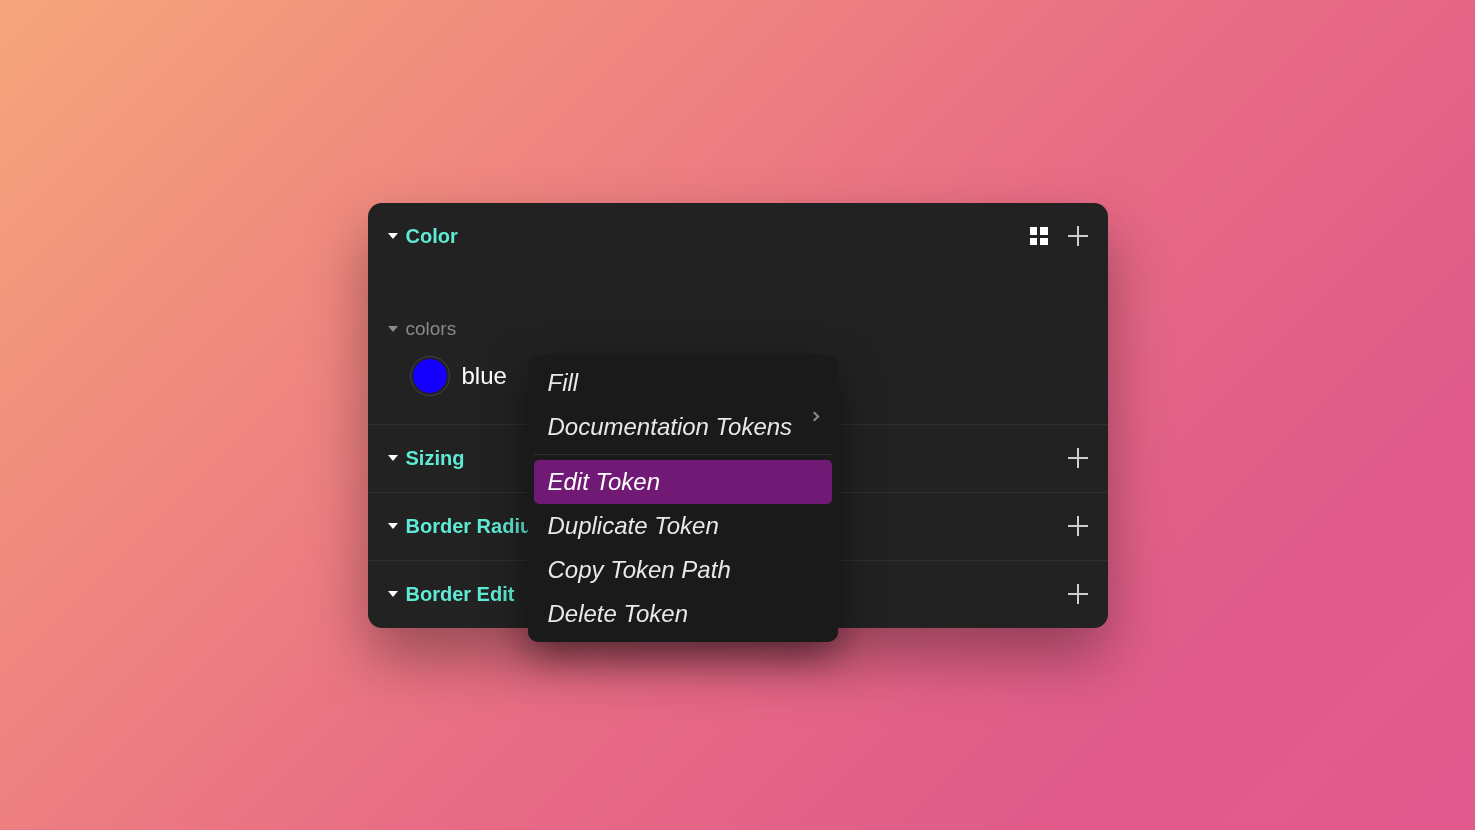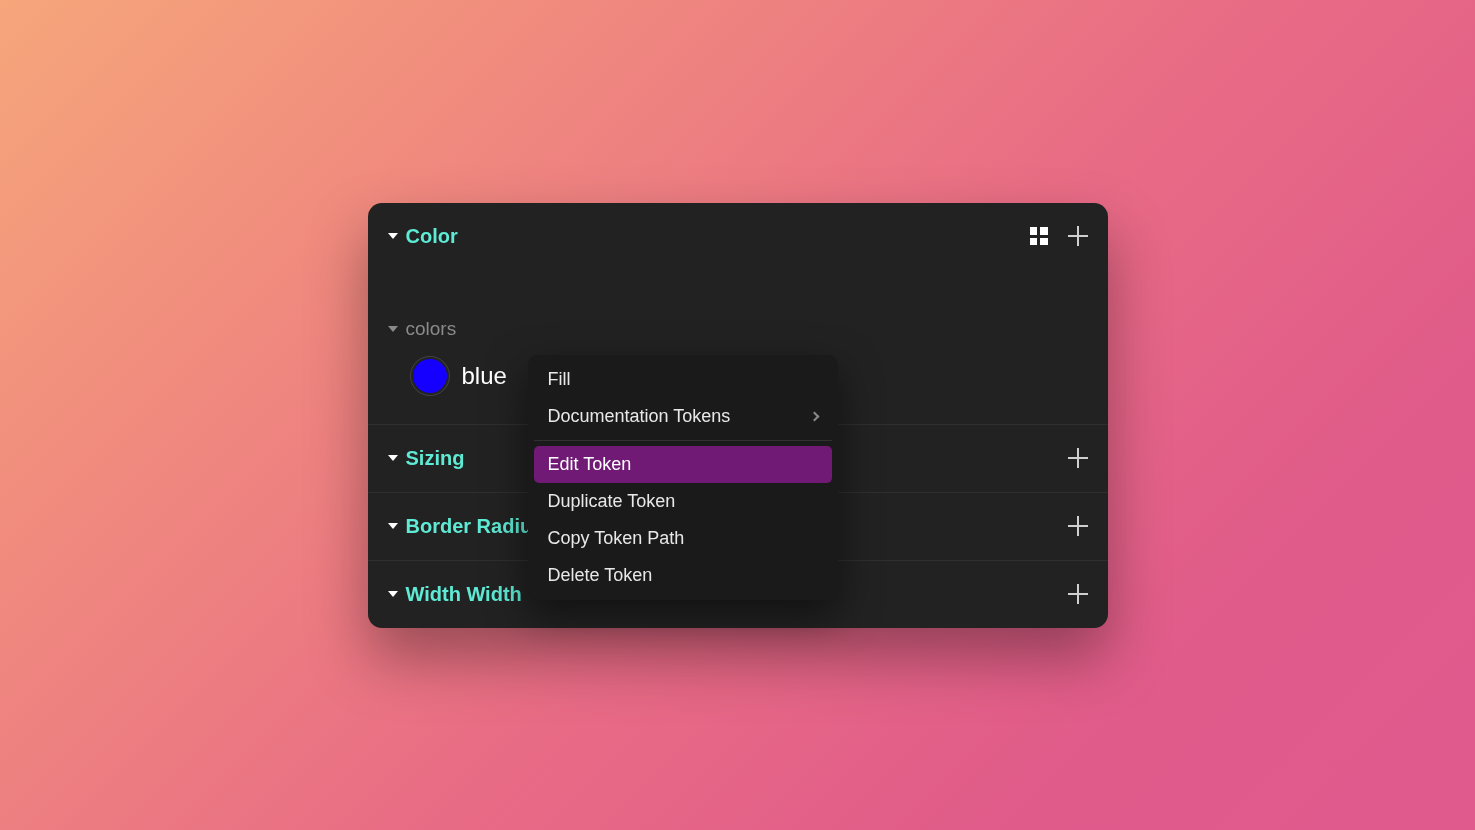--- a/index.html
+++ b/index.html
@@ -152,28 +152,29 @@
       top: 152px;
       width: 310px;
       background: #1a1a1a;
       border-radius: 10px;
       box-shadow: 0 15px 40px rgba(0,0,0,0.5);
       padding: 6px;
       z-index: 10;
     }
     .menu-item {
       display: flex;
-      align-items: center;
+      align-items: flex-start;
       justify-content: space-between;
       padding: 8px 14px;
-      font-size: 18px;
+      font-size: 24px;
       color: #e8e8e8;
       border-radius: 5px;
       cursor: pointer;
       font-weight: 400;
+      font-style: italic;
     }
     .menu-item.highlighted {
       background: #701a75;
       color: #fff;
     }
     .menu-divider {
       height: 1px;
       background: rgba(255,255,255,0.1);
       margin: 5px 0;
     }
@@ -234,21 +235,21 @@
     <div class="section-left">
       <div class="caret"></div>
       <div class="section-title">Border Radius</div>
     </div>
     <div class="plus-icon"></div>
   </div>
 
   <div class="row last-section">
     <div class="section-left">
       <div class="caret"></div>
-      <div class="section-title">Width Width</div>
+      <div class="section-title">Border Edit</div>
     </div>
     <div class="plus-icon"></div>
   </div>
 
   <div class="context-menu">
     <div class="menu-item">
       <span>Fill</span>
     </div>
     <div class="menu-item">
       <span>Documentation Tokens</span>

